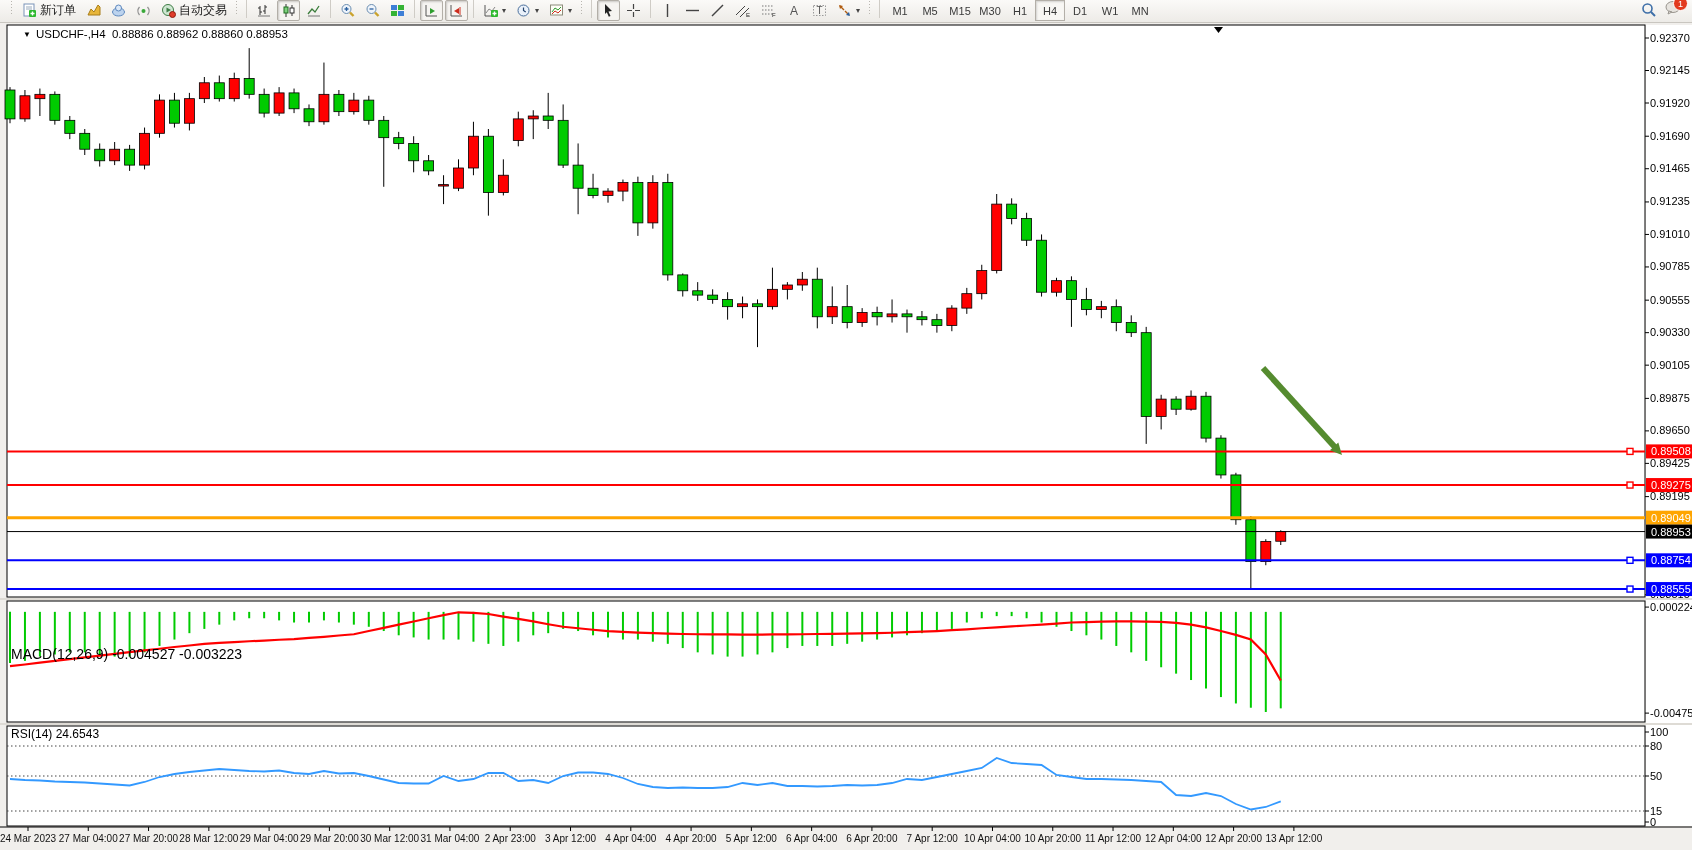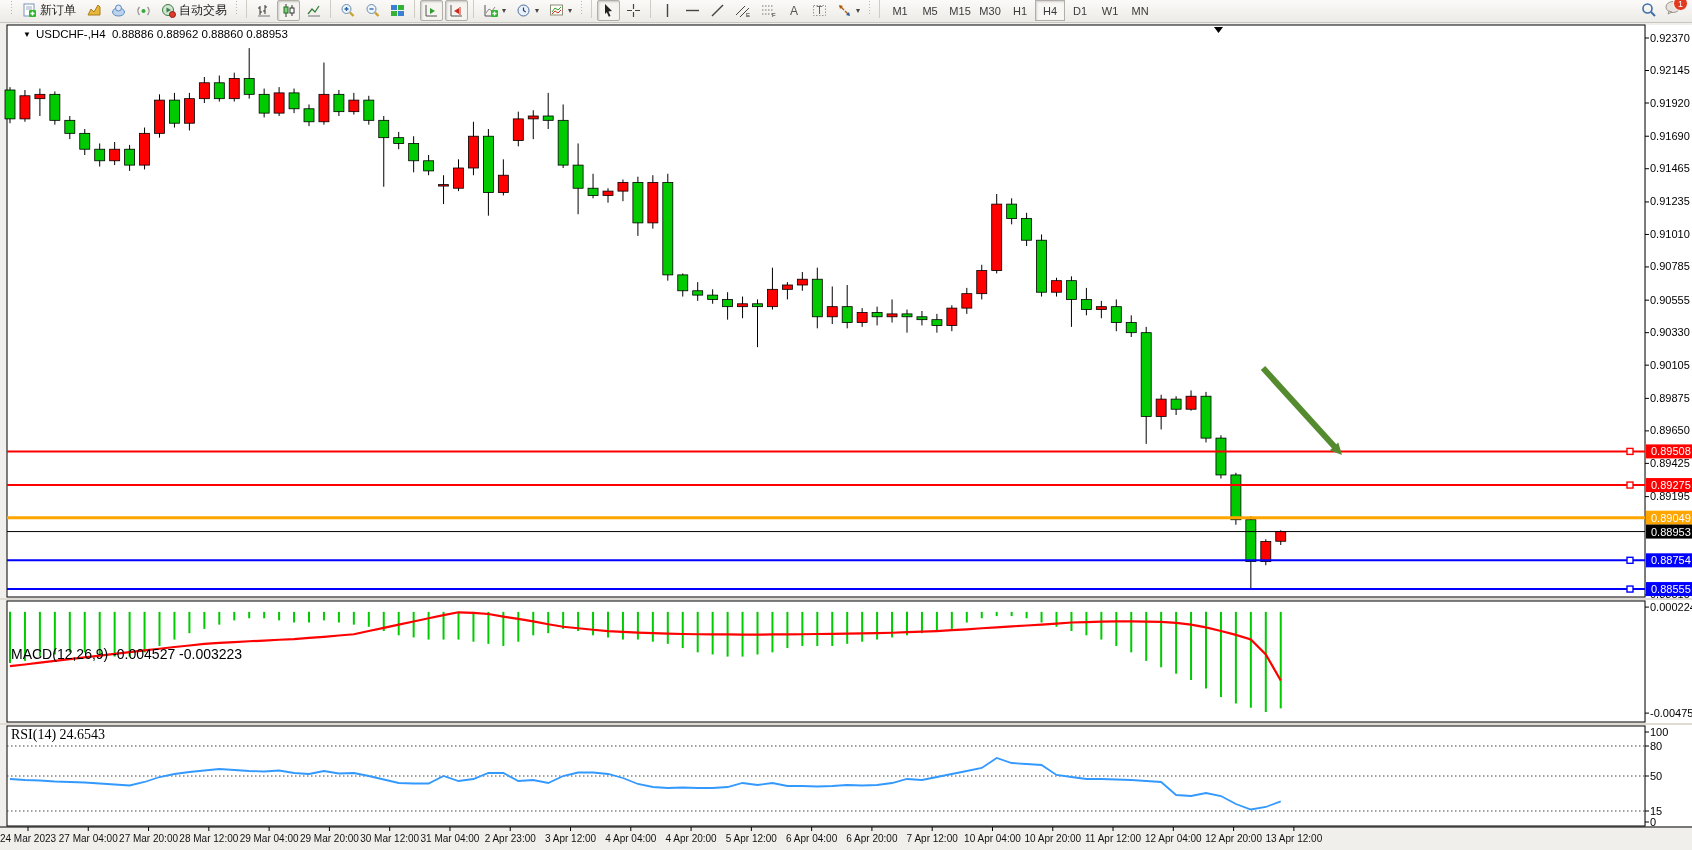--- a/index.html
+++ b/index.html
@@ -20,21 +20,21 @@
   .tf-btn.pressed{border:1px solid #b3afa8;background:#f8f7f4;box-shadow:inset 1px 1px 2px rgba(0,0,0,.15);}
   .caret{font-size:8px;color:#444;margin-left:1px;}
   #toolbar-right{margin-left:auto;display:flex;align-items:center;gap:8px;padding-right:10px;}
   #notif{position:relative;}
   #notif-badge{position:absolute;top:-4px;right:-6px;background:#e23a1e;color:#fff;border-radius:50%;
     width:13px;height:13px;font-size:9px;display:flex;align-items:center;justify-content:center;border:1px solid #fff;}
   
   #chart-title{position:absolute;left:12px;top:28px;font-size:11.5px;color:#000;z-index:4;margin-left:11px;}
   #chart-title .tri{font-size:8px;margin-right:5px;vertical-align:1px;}
   #macd-label{position:absolute;left:11px;top:602px;font-size:14px;color:#000;z-index:4;margin-top:44px;}
-  #rsi-label{position:absolute;left:11px;top:727px;font-size:14px;color:#000;z-index:4;font-family:Liberation Serif, serif;}
+  #rsi-label{position:absolute;left:11px;top:727px;font-size:12px;color:#000;z-index:4;}
   svg text{font-family:"Liberation Sans",sans-serif;}
 </style>
 </head>
 <body>
 
 <div id="app">
 
   <div id="toolbar">
     <div class="tb-grip"></div>
 

